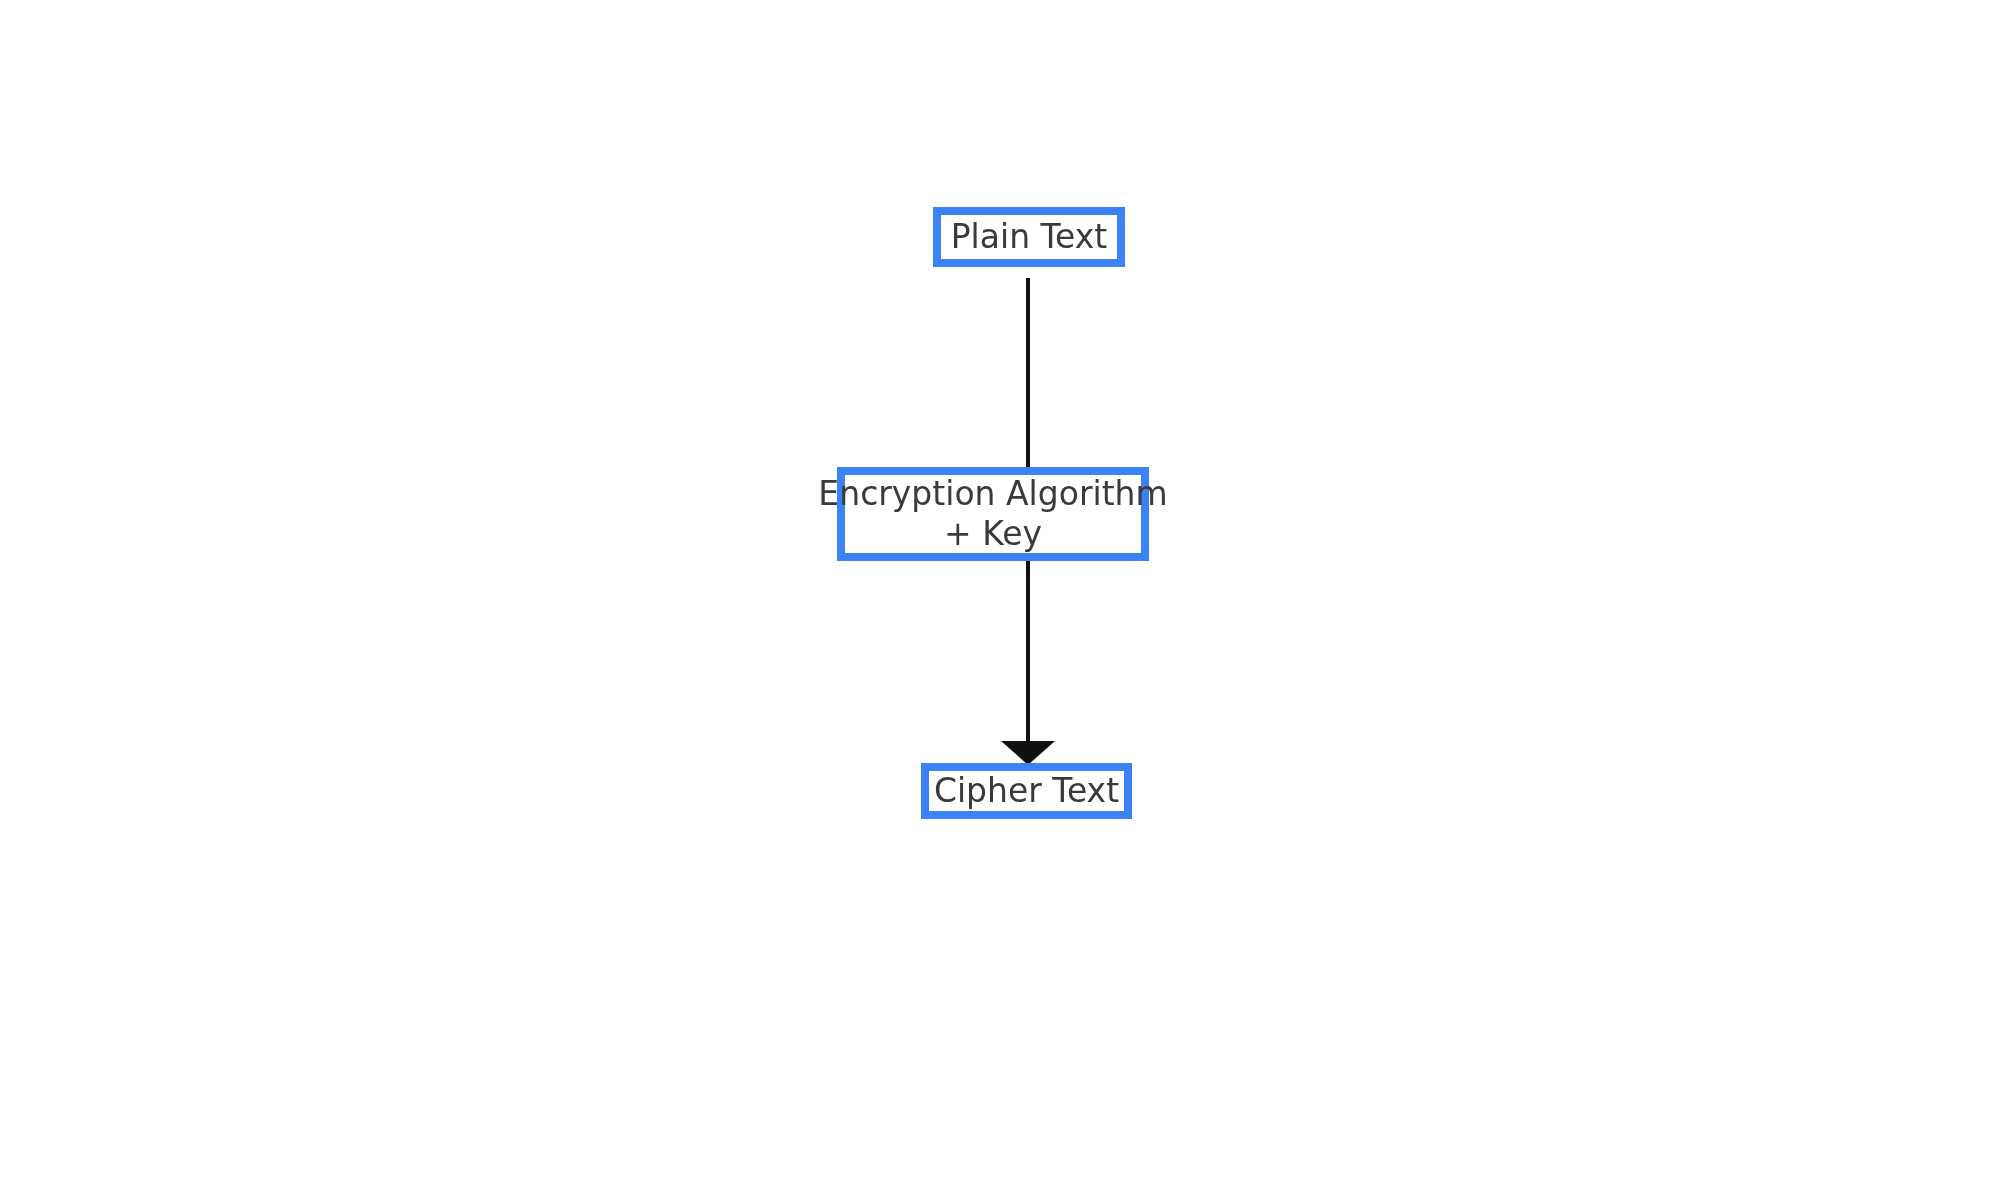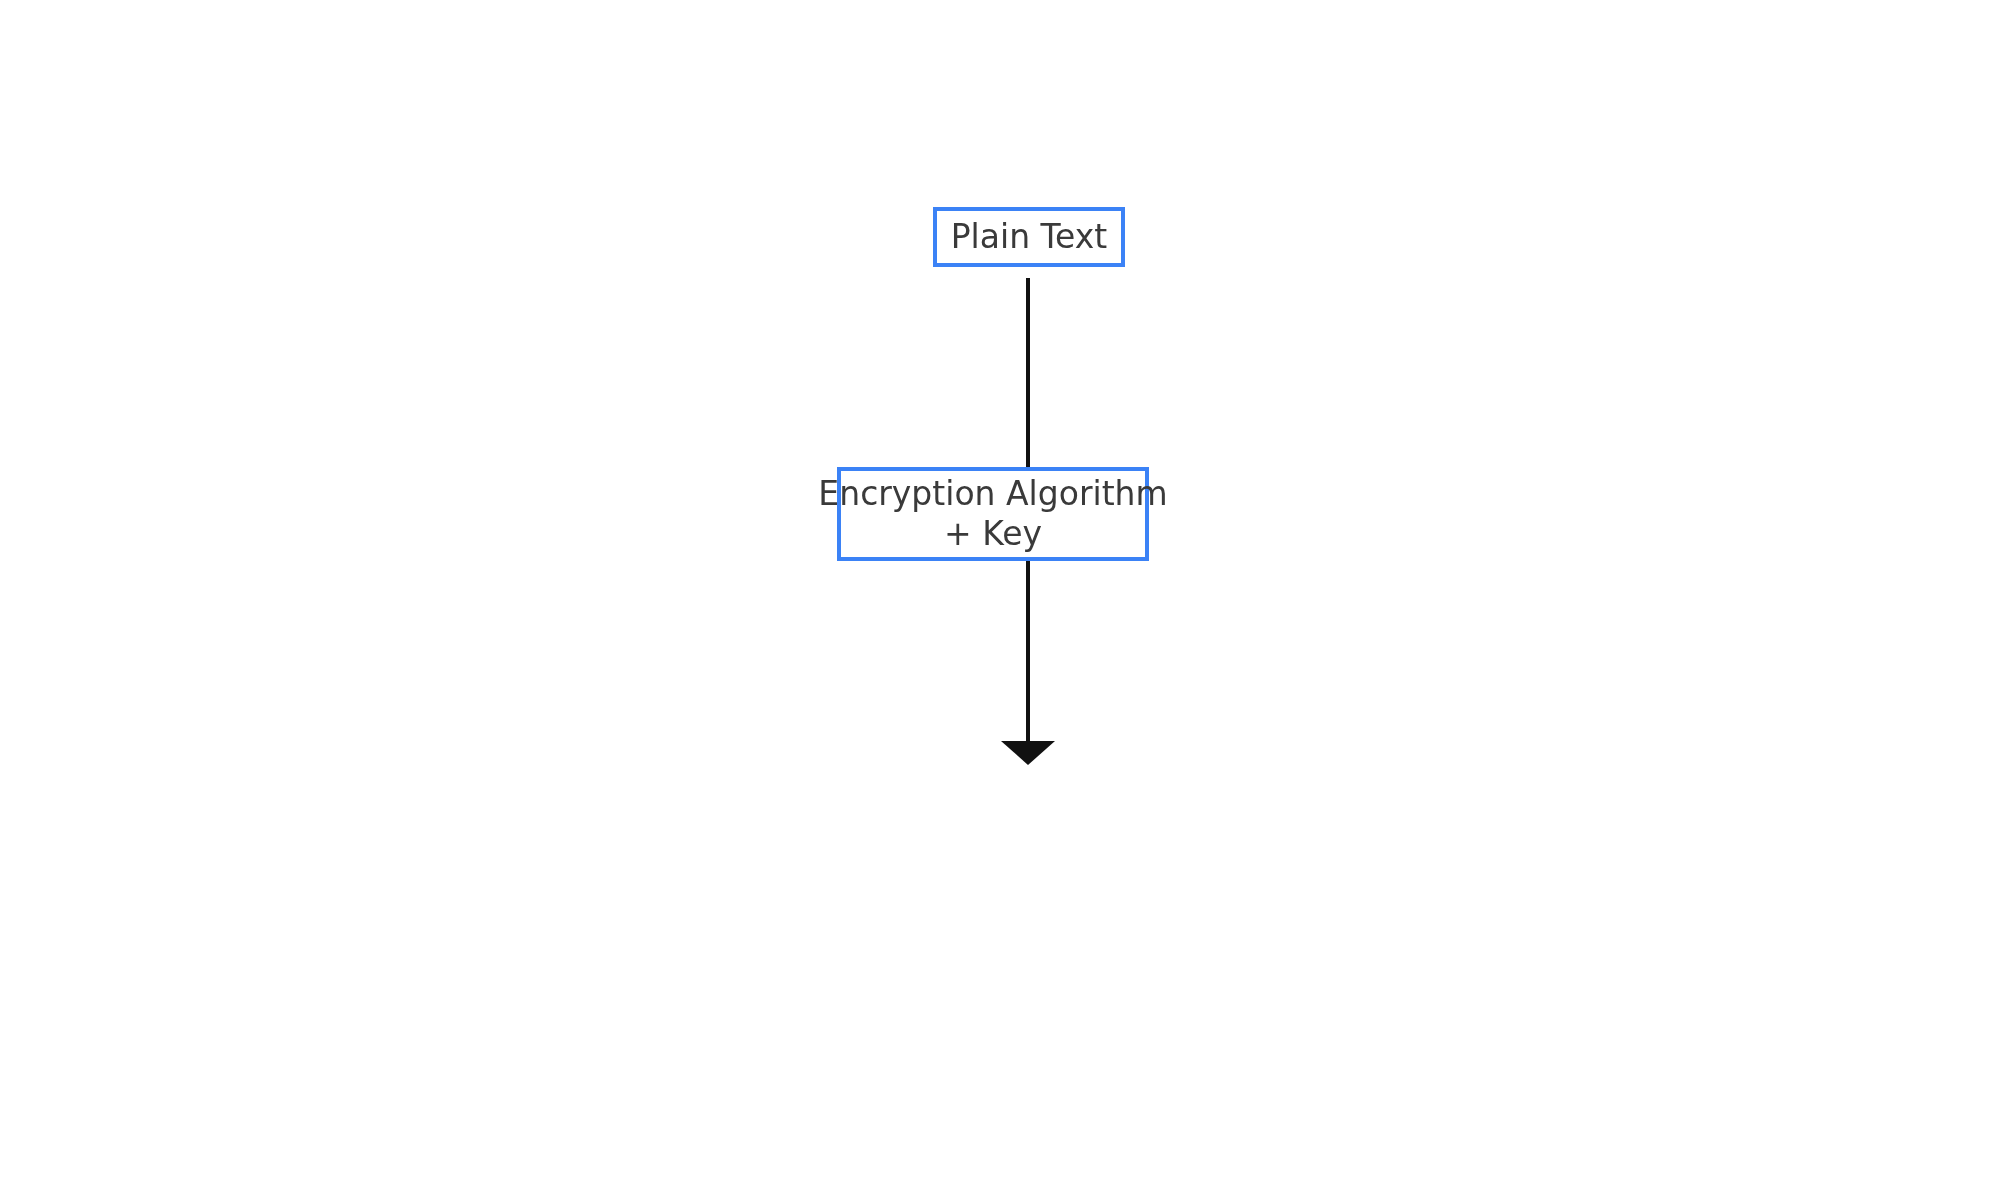--- a/index.html
+++ b/index.html
@@ -16,21 +16,21 @@
   }
   .canvas {
     position: absolute;
     left: 0; top: 0;
     width: 2000px; height: 1200px;
   }
   .node {
     position: absolute;
     box-sizing: border-box;
     background: #ffffff;
-    border: 4px solid #3b82f6;
+    border: 8px solid #3b82f6;
     color: #3a3a3a;
     font-size: 33px;
     line-height: 40px;
     display: flex;
     flex-direction: column;
     align-items: center;
     justify-content: center;
     text-align: center;
     white-space: nowrap;
   }
@@ -87,14 +87,17 @@
 
   <div class="node node-encryption">
     <span class="node-label">Encryption Algorithm</span>
     <span class="node-label">+ Key</span>
   </div>
 
   <div class="edge-line seg2"></div>
 
   <div class="arrowhead"></div>
 
+  <div class="node node-cipher">
+    <span class="node-label">Cipher Text</span>
+  </div>
 
 </div>
 
 </body></html>

